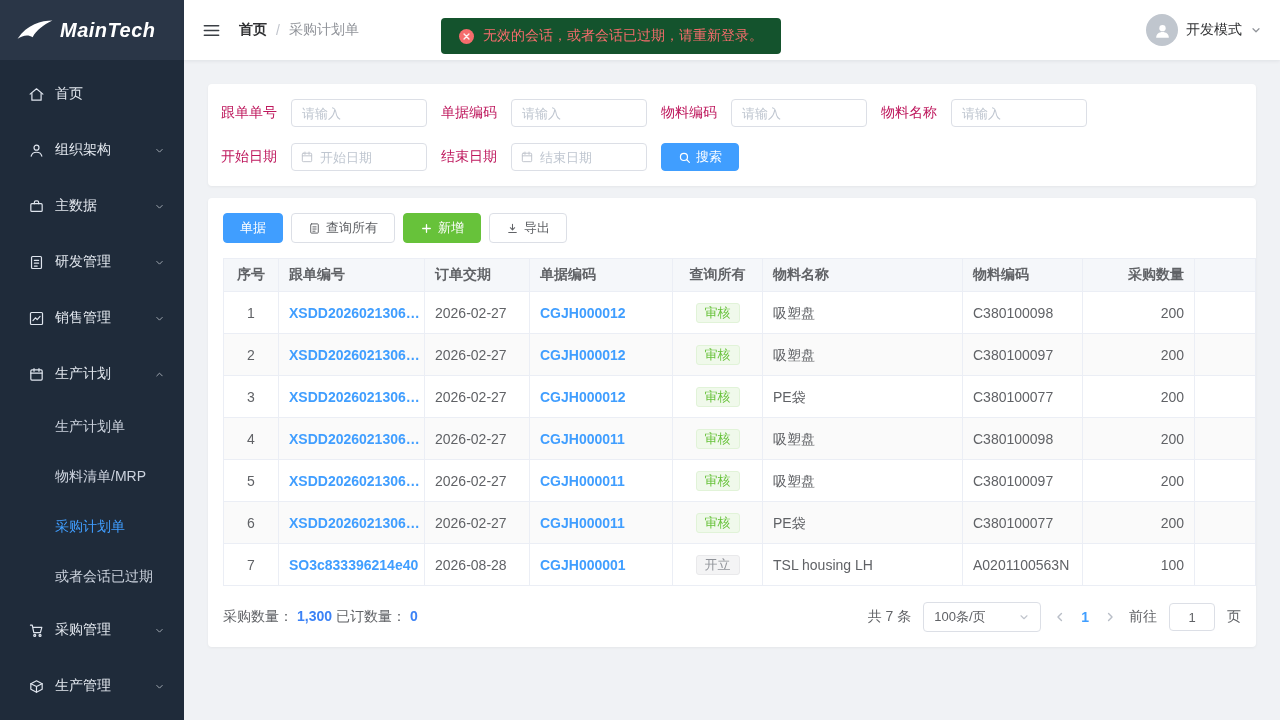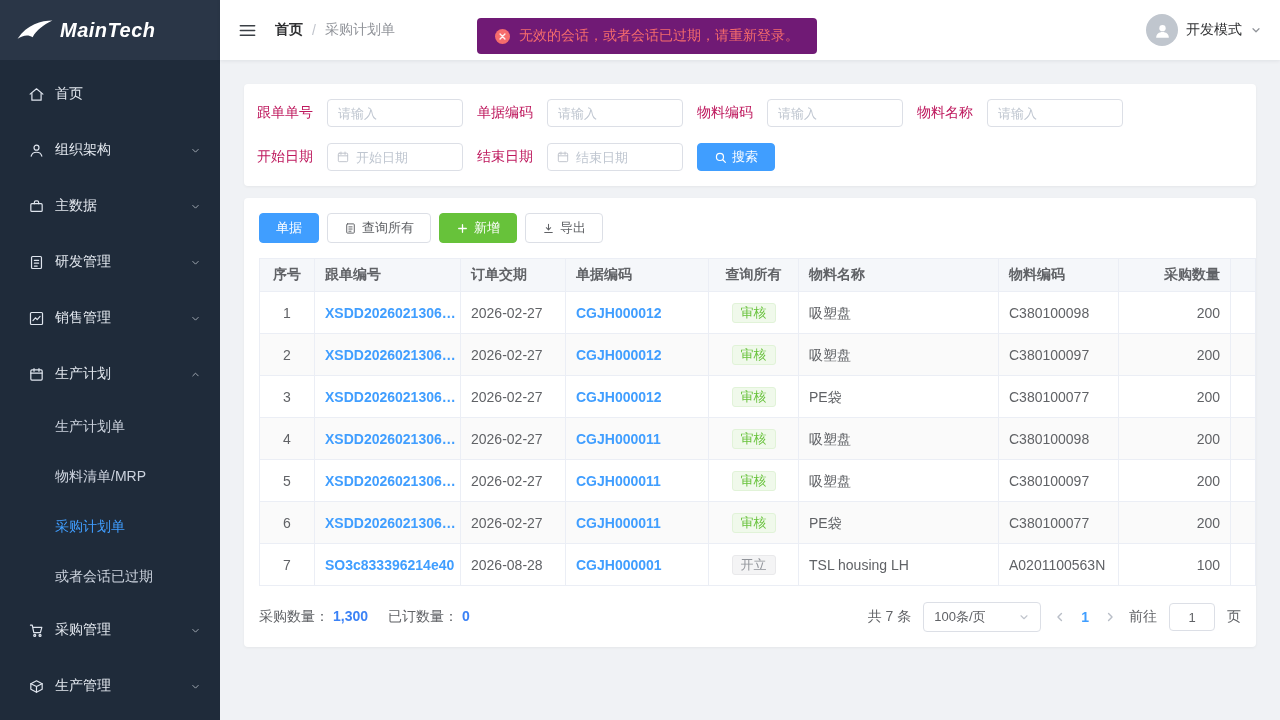--- a/index.html
+++ b/index.html
@@ -2,42 +2,42 @@
 <html><head>
 <meta charset="utf-8">
 <style>
   *{margin:0;padding:0;box-sizing:border-box}
   html,body{width:1280px;height:720px;overflow:hidden}
   body{display:flex;font-family:"Liberation Sans","DejaVu Sans",sans-serif;font-size:14px;color:#303133;background:#f0f2f5}
   input{font-family:inherit}
   ::placeholder{color:#bfc6d0}
 
   
-  .sidebar{width:220px;flex:none;background:#1f2b3a;color:#e3e8ef;display:flex;flex-direction:column}
+  .sidebar{width:184px;flex:none;background:#1f2b3a;color:#e3e8ef;display:flex;flex-direction:column}
   .logo{height:60px;background:#2a3647;display:flex;align-items:center;padding:0 16px;gap:6px;flex:none}
   .logo-text{font-size:20px;font-style:italic;font-weight:bold;color:#fff;letter-spacing:.5px}
   .menu{flex:1;padding-top:6px;overflow:hidden}
   .menu-item{height:56px;display:flex;align-items:center;padding:0 18px 0 28px;gap:10px;cursor:pointer;font-size:14px}
   .menu-item .micon{display:flex;color:#dfe5ee}
   .menu-item .micon svg{width:17px;height:17px}
   .menu-item .lbl{flex:1}
   .chev{display:flex;opacity:.7}
   .chev svg{width:13px;height:13px}
   .submenu-item{height:50px;display:flex;align-items:center;padding-left:55px;font-size:14px;color:#ccd3de;cursor:pointer}
   .submenu-item.active{color:#409eff}
 
   
   .main{flex:1;display:flex;flex-direction:column;min-width:0}
   .topbar{height:60px;background:#fff;display:flex;align-items:center;padding:0 16px 0 18px;position:relative;flex:none;box-shadow:0 1px 4px rgba(0,21,41,.08);z-index:2}
   .hamburger{display:flex;cursor:pointer}
   .breadcrumb{margin-left:18px;display:flex;gap:9px;align-items:center}
   .crumb-home{color:#303133;font-weight:600;cursor:pointer}
   .crumb-sep{color:#c0c4cc}
   .crumb-cur{color:#909399}
-  .alert{position:absolute;left:257px;top:18px;height:36px;background:#701a75;border-radius:4px;display:flex;align-items:center;gap:9px;padding:0 18px;color:#f56c6c;font-size:14px}
+  .alert{position:absolute;left:257px;top:18px;height:36px;background:#14532d;border-radius:4px;display:flex;align-items:center;gap:9px;padding:0 18px;color:#f56c6c;font-size:14px}
   .user-area{margin-left:auto;display:flex;align-items:center;gap:8px;cursor:pointer;padding-right:2px}
   .avatar{width:32px;height:32px;border-radius:50%;background:#c0c6ce;display:flex;align-items:center;justify-content:center}
   .user-chev{display:flex;color:#909399}
 
   
   .content{flex:1;padding:24px;overflow:hidden}
   .card{background:#fff;border-radius:4px;box-shadow:0 1px 3px rgba(0,0,0,.05)}
 
   .filter-card{padding:15px 13px;display:flex;flex-wrap:wrap;gap:16px 14px;margin-bottom:12px;align-items:center}
   .field{display:flex;align-items:center}
@@ -68,21 +68,21 @@
   .al-r{text-align:right}
   .cell-clip{white-space:nowrap}
   .brk{word-break:break-all}
   .link{color:#409eff;font-weight:600;text-decoration:none;cursor:pointer;white-space:nowrap}
   .badge{display:inline-block;padding:0 8px;font-size:13px;line-height:18px;border-radius:3px;border:1px solid}
   .badge.success{background:#f0f9eb;border-color:#e1f3d8;color:#67c23a}
   .badge.default{background:#f4f4f5;border-color:#e9e9eb;color:#909399}
 
   .table-footer{display:flex;align-items:center;margin-top:16px;color:#606266;font-size:14px}
   .num{color:#3b82f6;font-weight:600;margin-left:4px}
-  .ml16{margin-left:16px}
+  .ml16{}
   .footer-right{margin-left:auto;display:flex;align-items:center;gap:12px}
   .select{width:118px;height:30px;border:1px solid #dcdfe6;border-radius:4px;display:flex;align-items:center;justify-content:space-between;padding:0 10px;color:#606266;font-size:13px;cursor:pointer;background:#fff}
   .sel-chev{display:flex;color:#c0c4cc}
   .pg-arrow{display:flex;color:#b9bec7;cursor:pointer}
   .pg-num{color:#409eff;font-weight:600;cursor:pointer;padding:0 2px}
   .goto-input{width:46px;height:28px;border:1px solid #dcdfe6;border-radius:4px;text-align:center;font-size:13px;color:#606266}
 </style>
 </head>
 <body>
 

